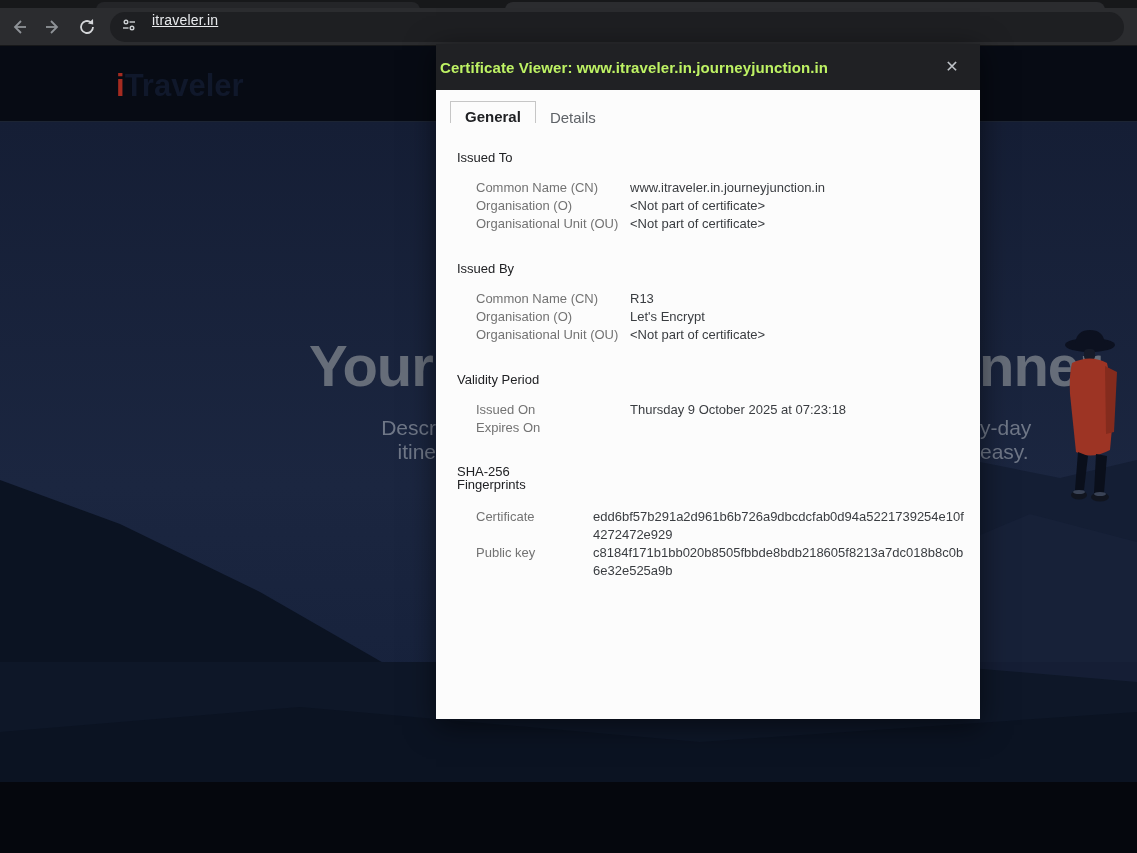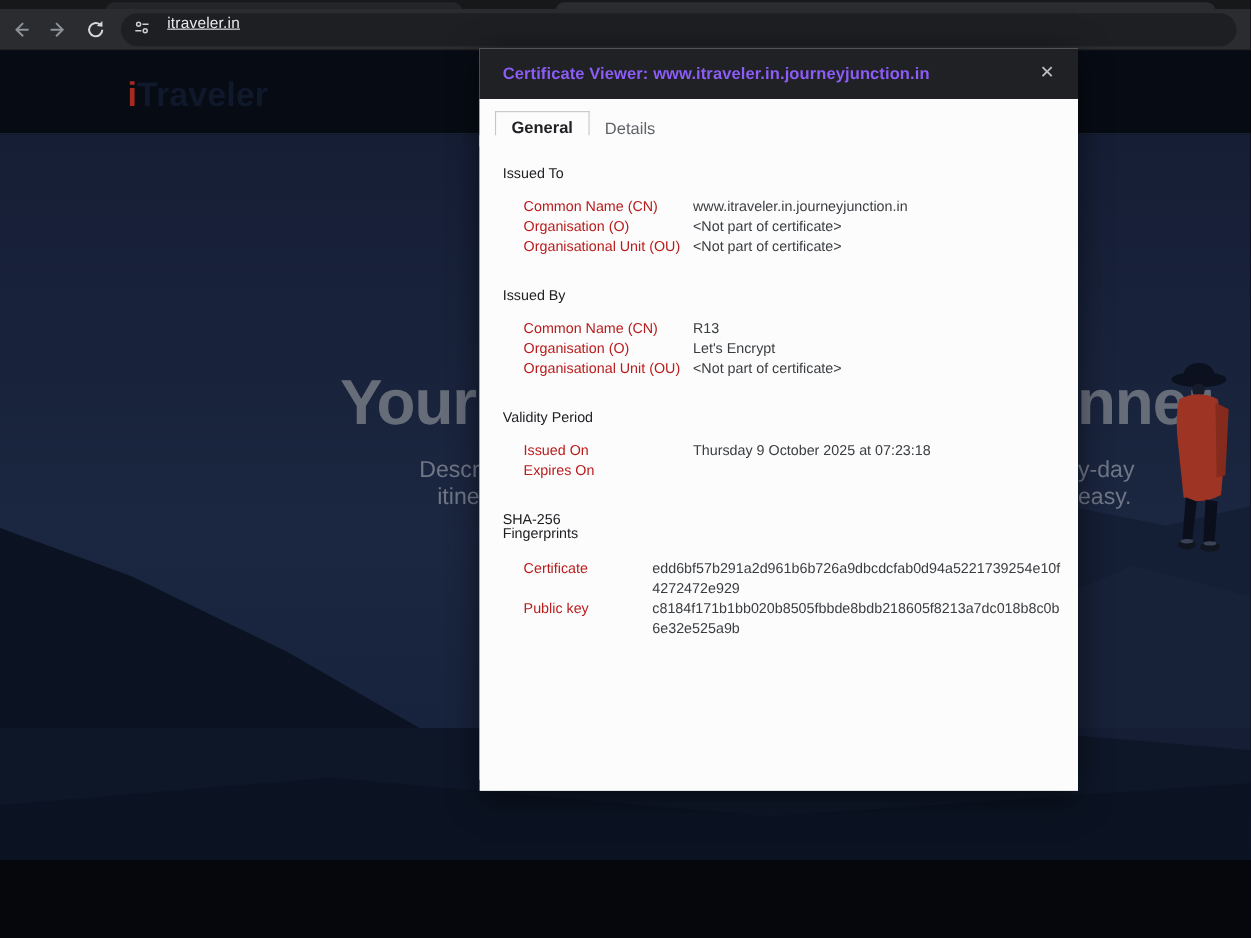--- a/index.html
+++ b/index.html
@@ -43,36 +43,36 @@
   .sub-r1 { top:294px; left:980px; }
   .sub-r2 { top:318px; left:980px; }
   .hiker { position:absolute; left:1053px; top:206px; }
   .page-footer { position:absolute; left:0; top:736px; width:1137px; height:71px; background:#05070d; }
 
   
   .cert-dialog { position:absolute; left:436px; top:44px; width:544px; height:675px;
                  background:#fcfcfc; box-shadow:0 6px 28px rgba(0,0,0,.55); }
   .cert-header { position:absolute; left:0; top:0; width:544px; height:46px; background:#202124;
                  display:flex; align-items:center; }
-  .cert-title { margin-left:21px; color:#8b5cf6; font-size:15px; font-weight:700; letter-spacing:.1px;
+  .cert-title { margin-left:4px; color:#bef264; font-size:15px; font-weight:700; letter-spacing:.1px;
                 white-space:nowrap; }
   .cert-close { position:absolute; right:18px; top:13px; width:20px; height:20px; color:#bdc1c6;
                 font-size:16px; line-height:20px; text-align:center; cursor:pointer; }
   .cert-tabs { position:absolute; left:0; top:46px; width:544px; height:43px; background:#fcfcfc;
                border-bottom:1px solid #c6c6c6; display:flex; align-items:flex-end; }
   .cert-tab { font-size:15px; padding:6px 14px 7px 14px; color:#5f6368; margin-bottom:-1px; }
   .cert-tab.active { font-weight:700; color:#202124; background:#fcfcfc;
                      border:1px solid #c6c6c6; border-bottom:1px solid #fcfcfc; margin-left:14px; }
   .cert-body { position:absolute; left:0; top:79px; width:544px; height:586px; background:#fcfcfc;
                padding-top:27px; font-size:13px; color:#3a3d41; }
   .sec-heading { margin-left:21px; line-height:16px; color:#202124; margin-bottom:13px; }
   .sec-heading.narrow { width:92px; line-height:13px; margin-bottom:17px; }
   .sec { margin-bottom:28px; }
   .crow { display:flex; margin-left:40px; line-height:18px; }
-  .crow .lbl { width:154px; flex:0 0 auto; color:#b91c1c; }
+  .crow .lbl { width:154px; flex:0 0 auto; color:#737373; }
   .crow.fp .lbl { width:117px; }
   .crow .val { color:#3a3d41; }
   .crow.fp .val { width:376px; word-break:break-all; }
 </style>
 </head>
 <body>
 
 <div class="stage">
 
   <div class="tabstrip">

